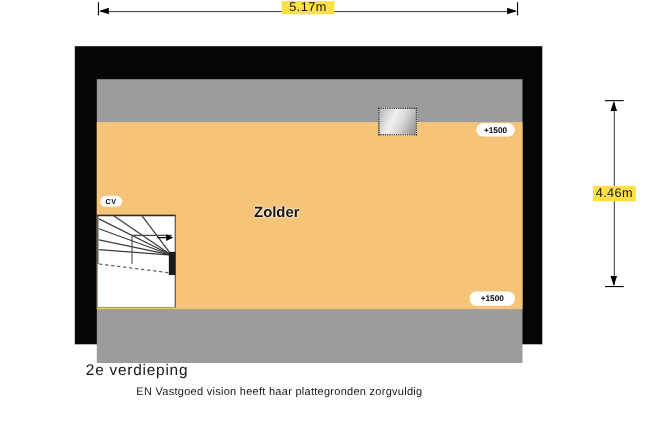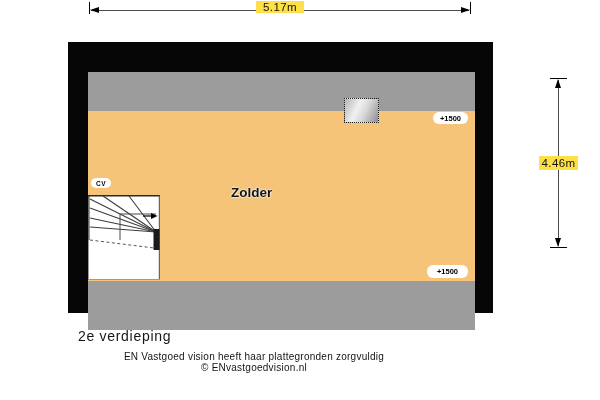--- a/index.html
+++ b/index.html
@@ -10,21 +10,21 @@
   .dim-h{position:absolute;left:89px;top:2px;width:382px;height:14px;}
   .dim-h .tick{position:absolute;top:0;width:1px;height:12px;background:#000;}
   .dim-h .tick.l{left:0;} .dim-h .tick.r{right:0;}
   .dim-h .line{position:absolute;left:2px;right:2px;top:8px;height:1px;background:#4a4a4a;}
   .dim-h .arr{position:absolute;width:0;height:0;border-top:3px solid transparent;border-bottom:3px solid transparent;top:5px;}
   .dim-h .arr.l{left:1px;border-right:9px solid #000;}
   .dim-h .arr.r{right:1px;border-left:9px solid #000;}
   .dim-label{position:absolute;left:50%;top:-1px;transform:translateX(-50%);background:#fde047;
              padding:0 7px;font-size:11.5px;letter-spacing:0.4px;white-space:nowrap;}
 
-  .dim-v{position:absolute;left:550px;top:78px;width:17px;height:170px;text-decoration:underline;}
+  .dim-v{position:absolute;left:550px;top:91px;width:17px;height:170px;text-decoration:underline;}
   .dim-v .tick{position:absolute;left:0;width:17px;height:1px;background:#000;}
   .dim-v .tick.t{top:0;} .dim-v .tick.b{bottom:0;}
   .dim-v .line{position:absolute;left:8px;top:2px;bottom:2px;width:1px;background:#4a4a4a;}
   .dim-v .arr{position:absolute;width:0;height:0;border-left:3px solid transparent;border-right:3px solid transparent;left:5px;}
   .dim-v .arr.t{top:1px;border-bottom:9px solid #000;}
   .dim-v .arr.b{bottom:1px;border-top:9px solid #000;}
   .dim-v .dim-label{left:50%;top:50%;transform:translate(-50%,-50%);padding:1px 3px;}
 
   
   .wall{position:absolute;left:68px;top:42px;width:425px;height:271px;background:var(--wall-color,#060606);}
@@ -105,16 +105,15 @@
       <line x1="2" y1="45" x2="66" y2="53" stroke="#555" stroke-width="1" stroke-dasharray="3,2.5"></line>
       <rect x="65.5" y="34" width="6" height="21" fill="#1a1a1a"></rect>
       <line x1="55" y1="21" x2="63" y2="21" stroke="#000" stroke-width="1.2"></line>
       <polygon points="63,18 69.5,21 63,24" fill="#000"></polygon>
     </svg>
   </div>
 
   <div class="floor-title">2e verdieping</div>
   <div class="disclaimer">
     <div>EN Vastgoed vision heeft haar plattegronden zorgvuldig</div>
-    <div>© ENvastgoedvision.nl</div>
   </div>
 
 </div>
 
 </body></html>

